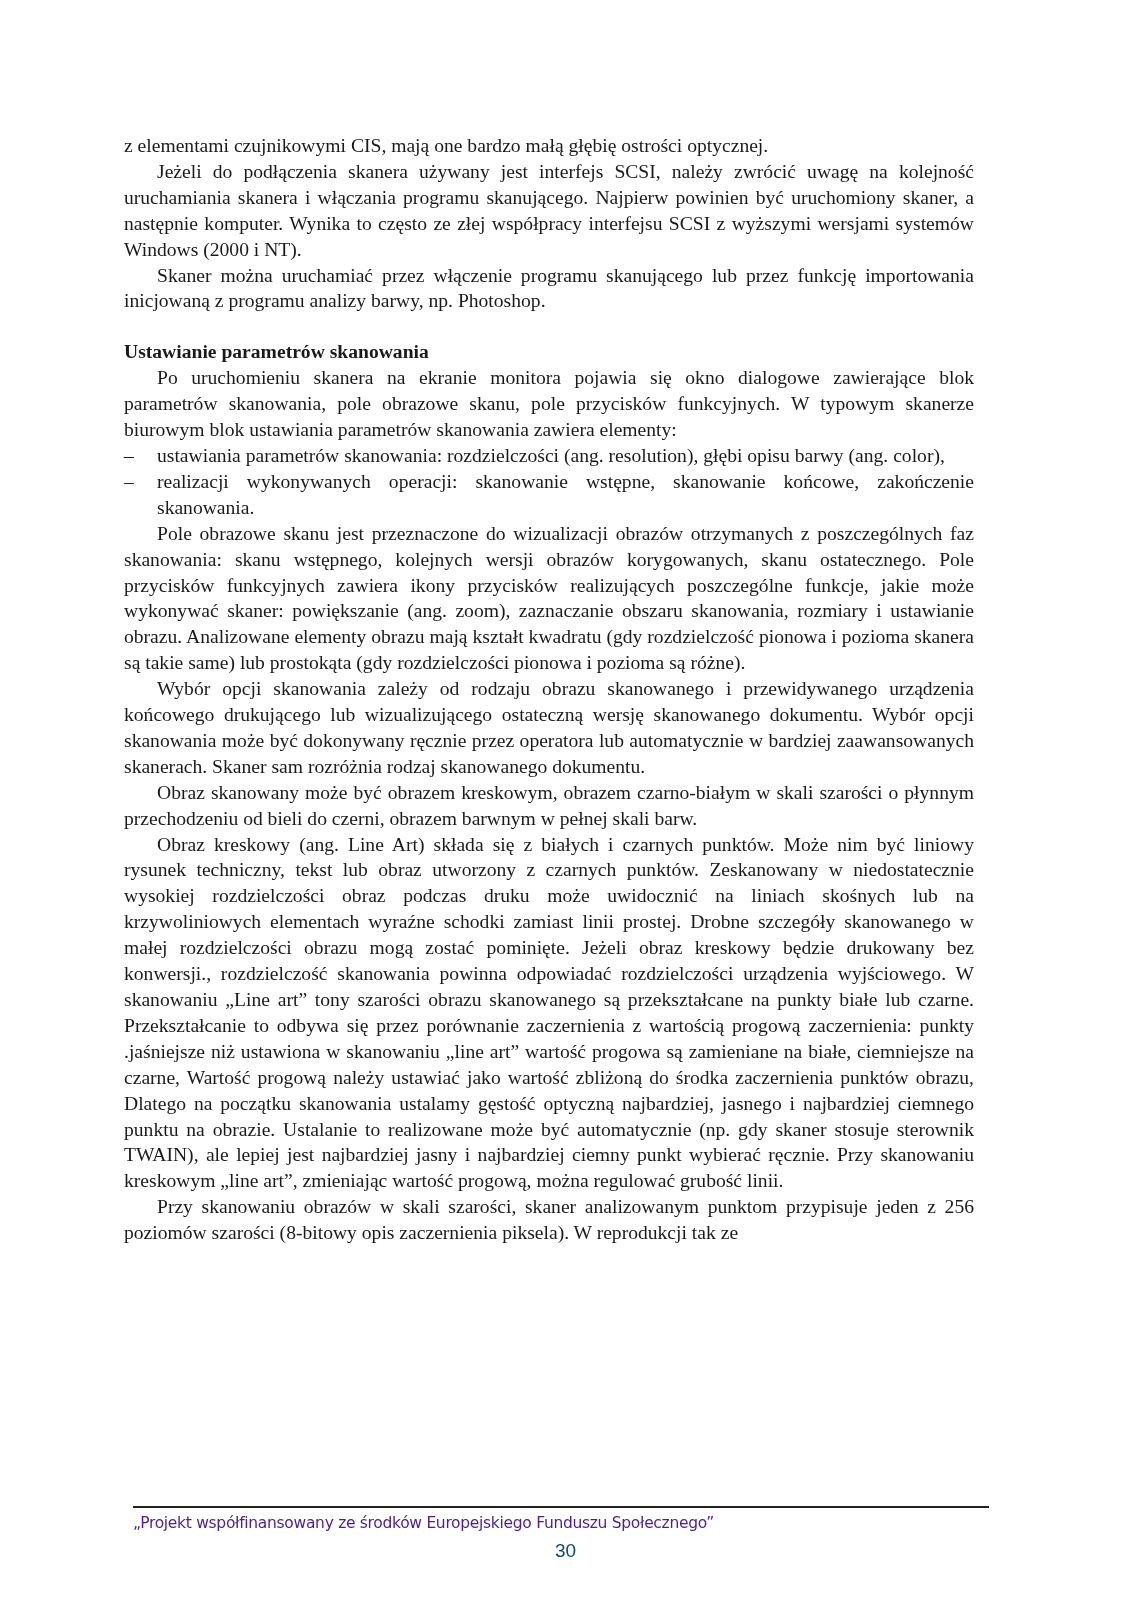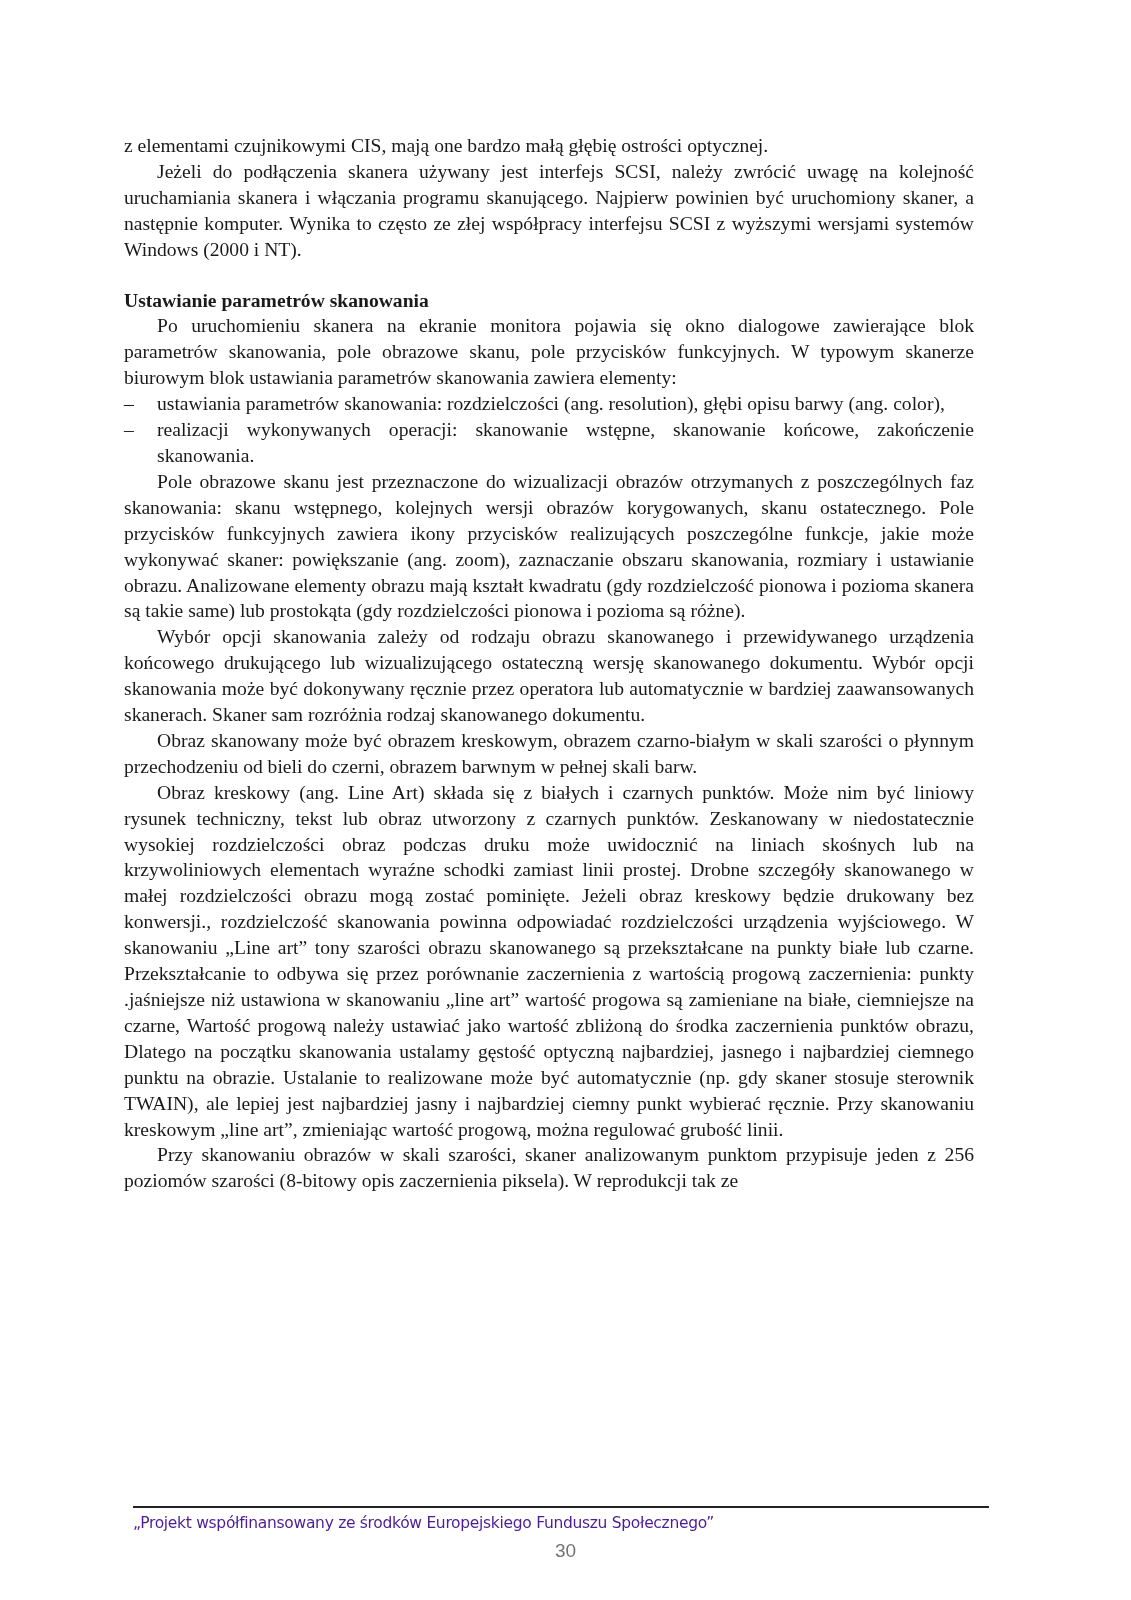--- a/index.html
+++ b/index.html
@@ -69,29 +69,30 @@
       color: #4c1d95;
     }
     .page-number {
       position: absolute;
       left: 0;
       width: 1131px;
       top: 1540px;
       text-align: center;
       font-family: "Liberation Sans", sans-serif;
       font-size: 19px;
-      color: #737373;
+      color: #0c4a6e;
     }
   </style>
 </head>
 <body>
 
 <div class="page-text">
   <p class="noindent">z elementami czujnikowymi CIS, mają one bardzo małą głębię ostrości optycznej.</p>
   <p>Jeżeli do podłączenia skanera używany jest interfejs SCSI, należy zwrócić uwagę na kolejność uruchamiania skanera i włączania programu skanującego. Najpierw powinien być uruchomiony skaner, a następnie komputer. Wynika to często ze złej współpracy interfejsu SCSI z wyższymi wersjami systemów Windows (2000 i NT).</p>
+  <p>Skaner można uruchamiać przez włączenie programu skanującego lub przez funkcję importowania inicjowaną z programu analizy barwy, np. Photoshop.</p>
 
   <h2>Ustawianie parametrów skanowania</h2>
   <p>Po uruchomieniu skanera na ekranie monitora pojawia się okno dialogowe zawierające blok parametrów skanowania, pole obrazowe skanu, pole przycisków funkcyjnych. W typowym skanerze biurowym blok ustawiania parametrów skanowania zawiera elementy:</p>
 
   <ul>
     <li>
       <span class="dash">–</span>
     </li>
     <li>
       <span class="dash">–</span>

